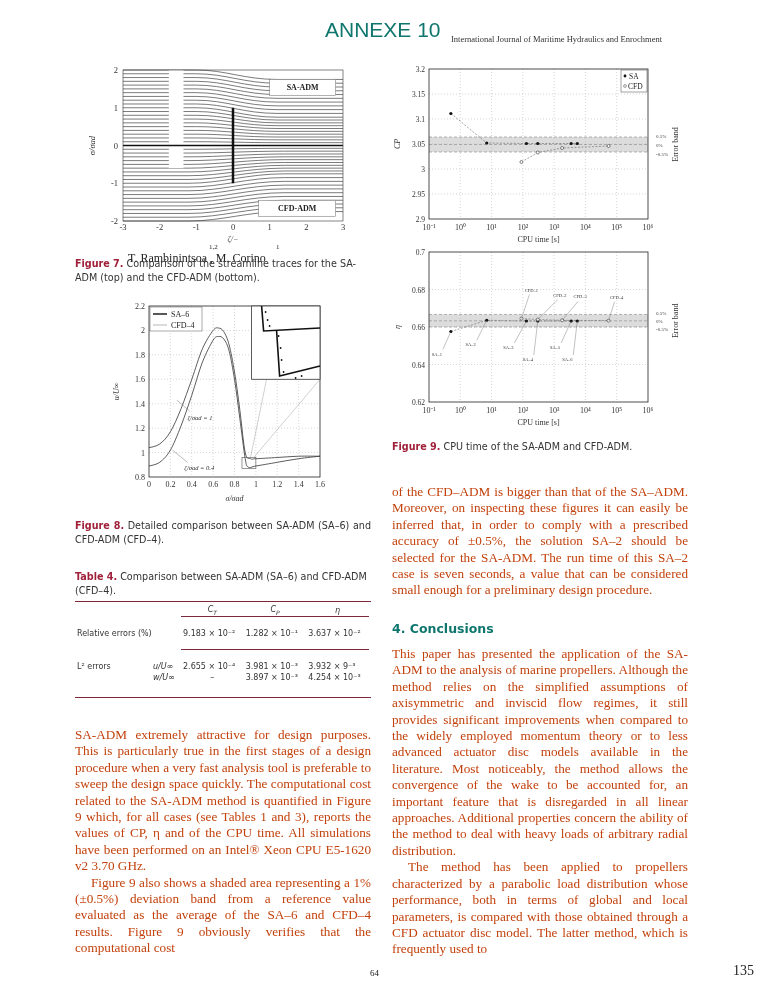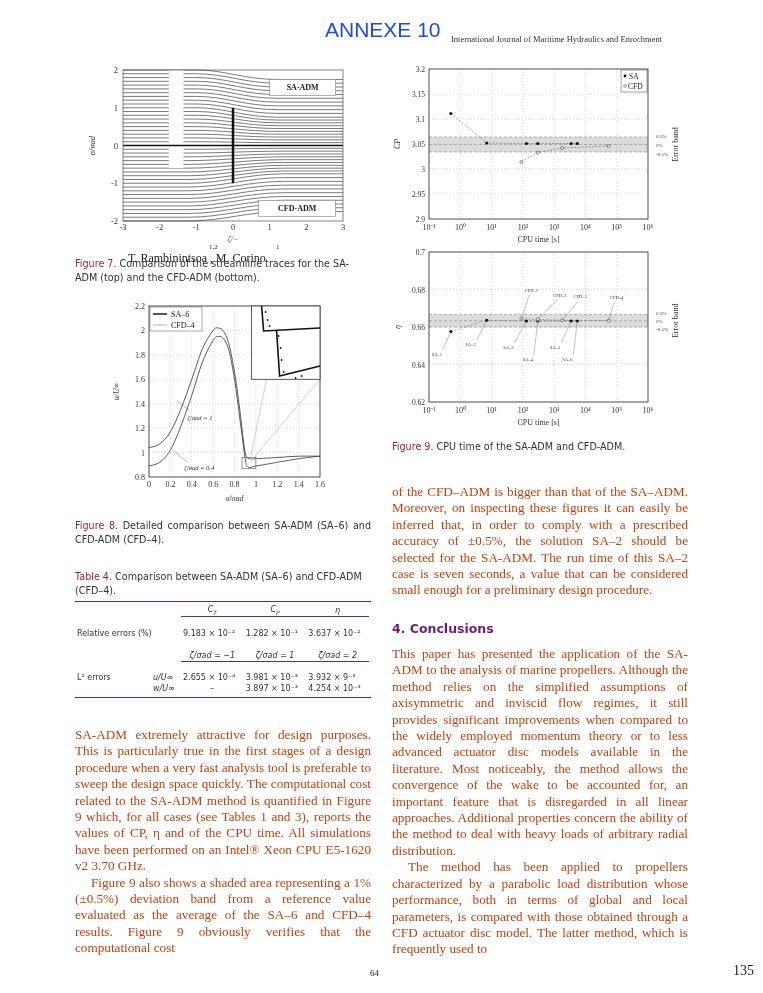--- a/index.html
+++ b/index.html
@@ -1,25 +1,25 @@
 <!DOCTYPE html>
 <html><head>
 <meta charset="utf-8">
 <style>
   html, body { margin:0; padding:0; background:#fff; }
   body { width:763px; height:993px; position:relative; overflow:hidden; font-family:"Liberation Serif", serif; color:#222; }
   .abs { position:absolute; }
-  .hdr-title { left:325px; top:18px; font-family:"Liberation Sans", sans-serif; font-size:21px; color:#1d4ed8; }
+  .hdr-title { left:325px; top:18px; font-family:"Liberation Sans", sans-serif; font-size:21px; color:#0f766e; }
   .hdr-journal { left:451px; top:34px; font-size:8.5px; font-family:"Liberation Serif", serif; color:#333; }
   .caption { font-family:"DejaVu Sans", sans-serif; font-size:9.6px; line-height:14px; color:#333; }
-  .caption .lbl { color:#a0203a; font-weight:normal; }
+  .caption .lbl { color:#a0203a; font-weight:bold; }
   .body-text { font-family:"Liberation Serif", serif; font-size:13.2px; line-height:16.4px; color:#c2410c; text-align:justify; }
   .body-text p { margin:0; }
   .body-text .ind { text-indent:16px; }
-  .section { font-family:"DejaVu Sans", sans-serif; font-weight:bold; color:#701a75; font-size:12.5px; }
+  .section { font-family:"DejaVu Sans", sans-serif; font-weight:bold; color:#0f766e; font-size:12.5px; }
   .authors { left:128px; top:251px; font-size:12px; font-family:"Liberation Serif", serif; color:#222; background:transparent; }
   .authors sup { font-size:7px; }
   svg text { font-family:"Liberation Serif", serif; }
   table.t4 { border-collapse:collapse; font-family:"DejaVu Sans", sans-serif; font-size:8px; color:#333; width:294px; }
   table.t4 td { padding:0 2px; height:11px; white-space:nowrap; }
   .pg-left { left:370px; top:968px; font-size:9px; }
   .pg-right { left:733px; top:963px; font-size:14px; }
 </style>
 </head>
 <body>
@@ -183,27 +183,20 @@
       </tr>
   <tr>
     <td colspan="2">Relative errors (%)</td>
     <td>9.183 × 10⁻²</td>
     <td>1.282 × 10⁻¹</td>
     <td>3.637 × 10⁻²</td>
   </tr>
   <tr style="height:8px">
         <td></td>
       </tr>
-  <tr>
-    <td></td>
-        <td></td>
-    <td style="text-align:center;font-style:italic;">ζ/σad = −1</td>
-    <td style="text-align:center;font-style:italic;">ζ/σad = 1</td>
-    <td style="text-align:center;font-style:italic;">ζ/σad = 2</td>
-  </tr>
   <tr style="height:5px">
         <td></td>
         <td></td>
         <td colspan="3" style="border-top:1px solid #7a2a3a;height:3px"></td>
       </tr>
   <tr>
     <td>L² errors</td>
     <td style="font-style:italic">u/U∞</td>
     <td>2.655 × 10⁻⁴</td>
     <td>3.981 × 10⁻³</td>

